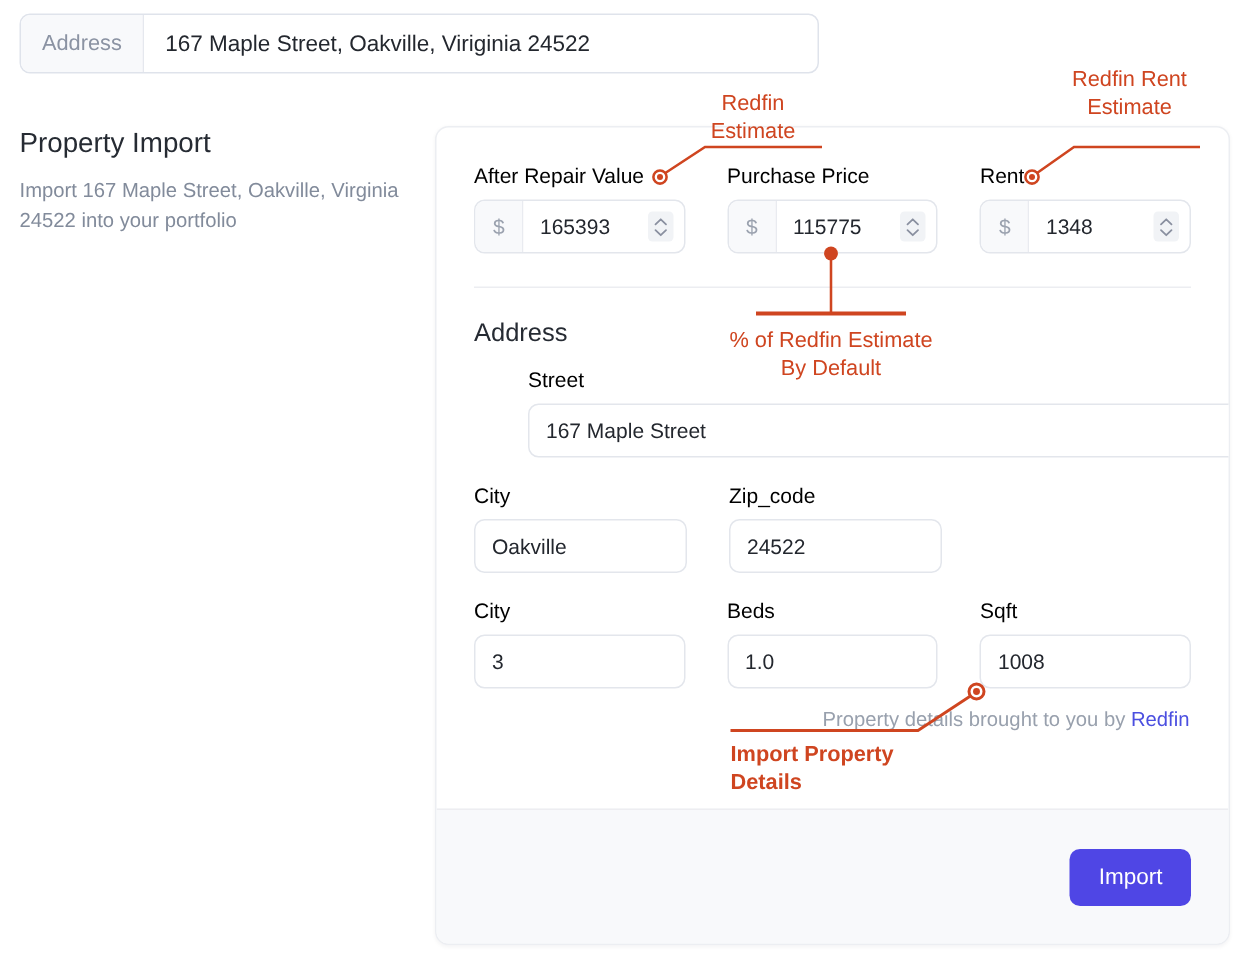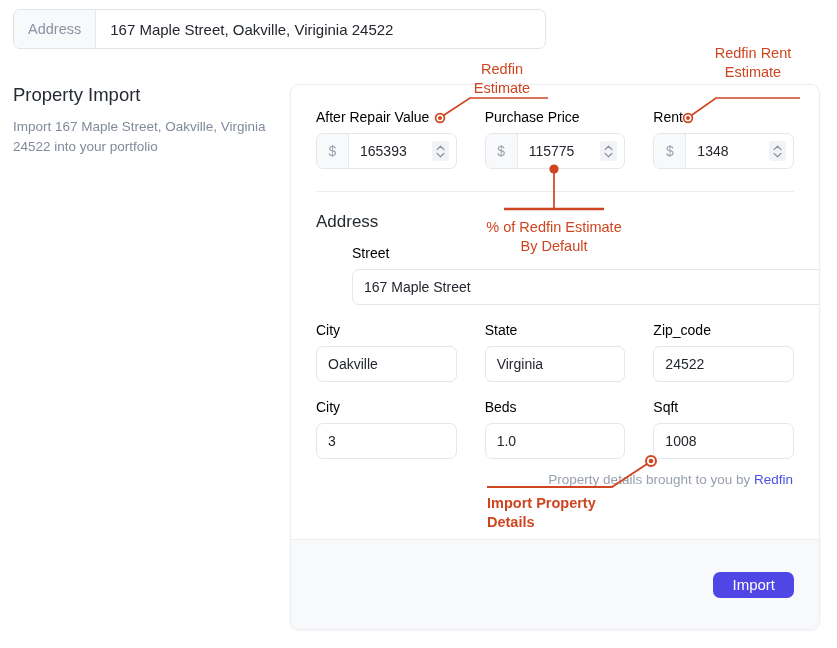--- a/index.html
+++ b/index.html
@@ -84,21 +84,21 @@
 
   
   .card-footer{
     position:absolute;left:0;right:0;bottom:0;height:90px;
     background:#f8f9fb;border-top:1px solid #ededf1;
     display:flex;align-items:center;justify-content:flex-end;
     padding-right:25px;box-sizing:border-box;
   }
   #import-button{
     background:#4f46e5;color:#fff;border:none;border-radius:7px;
-    padding:0 19px;height:26px;font-size:15px;cursor:pointer;
+    padding:0 19px;height:38px;font-size:15px;cursor:pointer;
     font-family:"Liberation Sans", sans-serif;
   }
 
   
   #annotations{position:absolute;left:0;top:0;width:837px;height:648px;pointer-events:none;}
   .anno-text{
     position:absolute;color:#cf4520;font-size:14.5px;line-height:1.33;
     text-align:center;font-family:"Liberation Sans", sans-serif;
   }
   .anno-text.bold{font-weight:700;}
@@ -183,26 +183,20 @@
     </div>
 
     <div class="row3 blk">
       <div class="fld">
         <span class="lbl">City</span>
         <div class="inp">
           <div class="txt">Oakville</div>
         </div>
       </div>
       <div class="fld">
-        <span class="lbl">State</span>
-        <div class="inp">
-          <div class="txt">Virginia</div>
-        </div>
-      </div>
-      <div class="fld">
         <span class="lbl">Zip_code</span>
         <div class="inp">
           <div class="txt">24522</div>
         </div>
       </div>
     </div>
 
     <div class="row3">
       <div class="fld">
         <span class="lbl">City</span>

